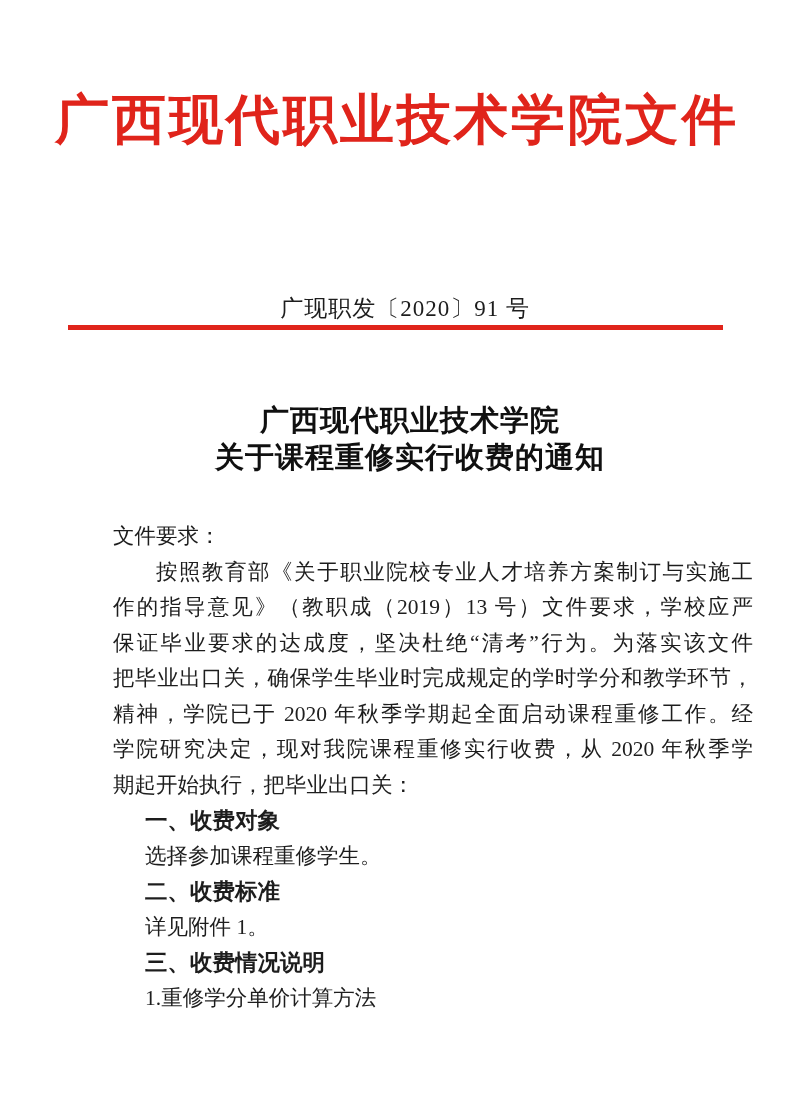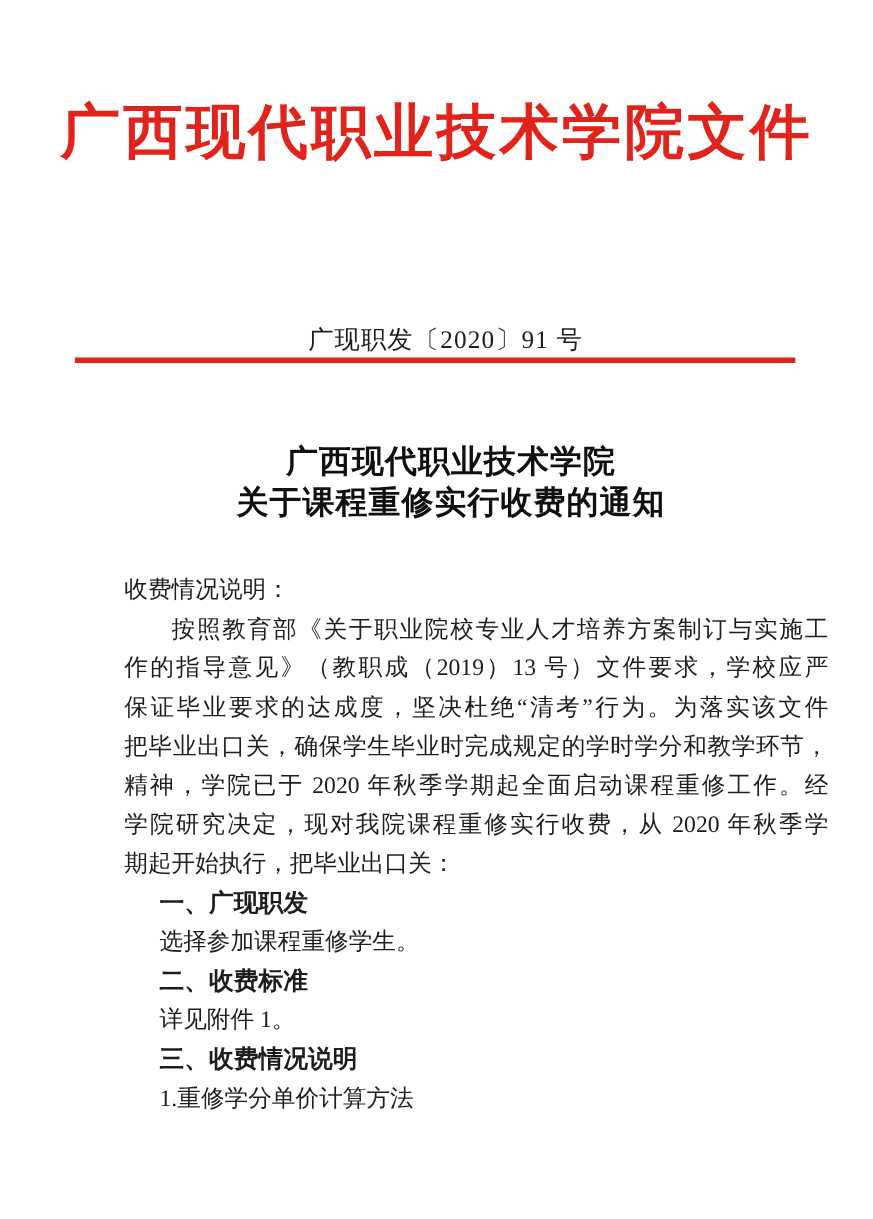--- a/index.html
+++ b/index.html
@@ -109,29 +109,29 @@
   <div class="doc-number">广现职发〔2020〕91 号</div>
 
   <div class="red-rule"></div>
 
   <div class="doc-title">
     <div class="title-line">广西现代职业技术学院</div>
     <div class="title-line">关于课程重修实行收费的通知</div>
   </div>
 
   <main class="doc-body">
-      <div class="bodyline salutation">收费情况说明：</div>
+      <div class="bodyline salutation">文件要求：</div>
       <div class="bodyline indent-fill">按照教育部《关于职业院校专业人才培养方案制订与实施工</div>
       <div class="bodyline fill">作的指导意见》（教职成（2019）13 号）文件要求，学校应严</div>
       <div class="bodyline fill">保证毕业要求的达成度，坚决杜绝“清考”行为。为落实该文件</div>
       <div class="bodyline fill">把毕业出口关，确保学生毕业时完成规定的学时学分和教学环节，</div>
       <div class="bodyline fill">精神，学院已于 2020 年秋季学期起全面启动课程重修工作。经</div>
       <div class="bodyline fill">学院研究决定，现对我院课程重修实行收费，从 2020 年秋季学</div>
       <div class="bodyline plain">期起开始执行，把毕业出口关：</div>
-      <div class="bodyline heading">一、广现职发</div>
+      <div class="bodyline heading">一、收费对象</div>
       <div class="bodyline indent">选择参加课程重修学生。</div>
       <div class="bodyline heading">二、收费标准</div>
       <div class="bodyline indent">详见附件 1。</div>
       <div class="bodyline heading">三、收费情况说明</div>
       <div class="bodyline indent">1.重修学分单价计算方法</div>
     </main>
 
 </div>
 
 </body></html>

